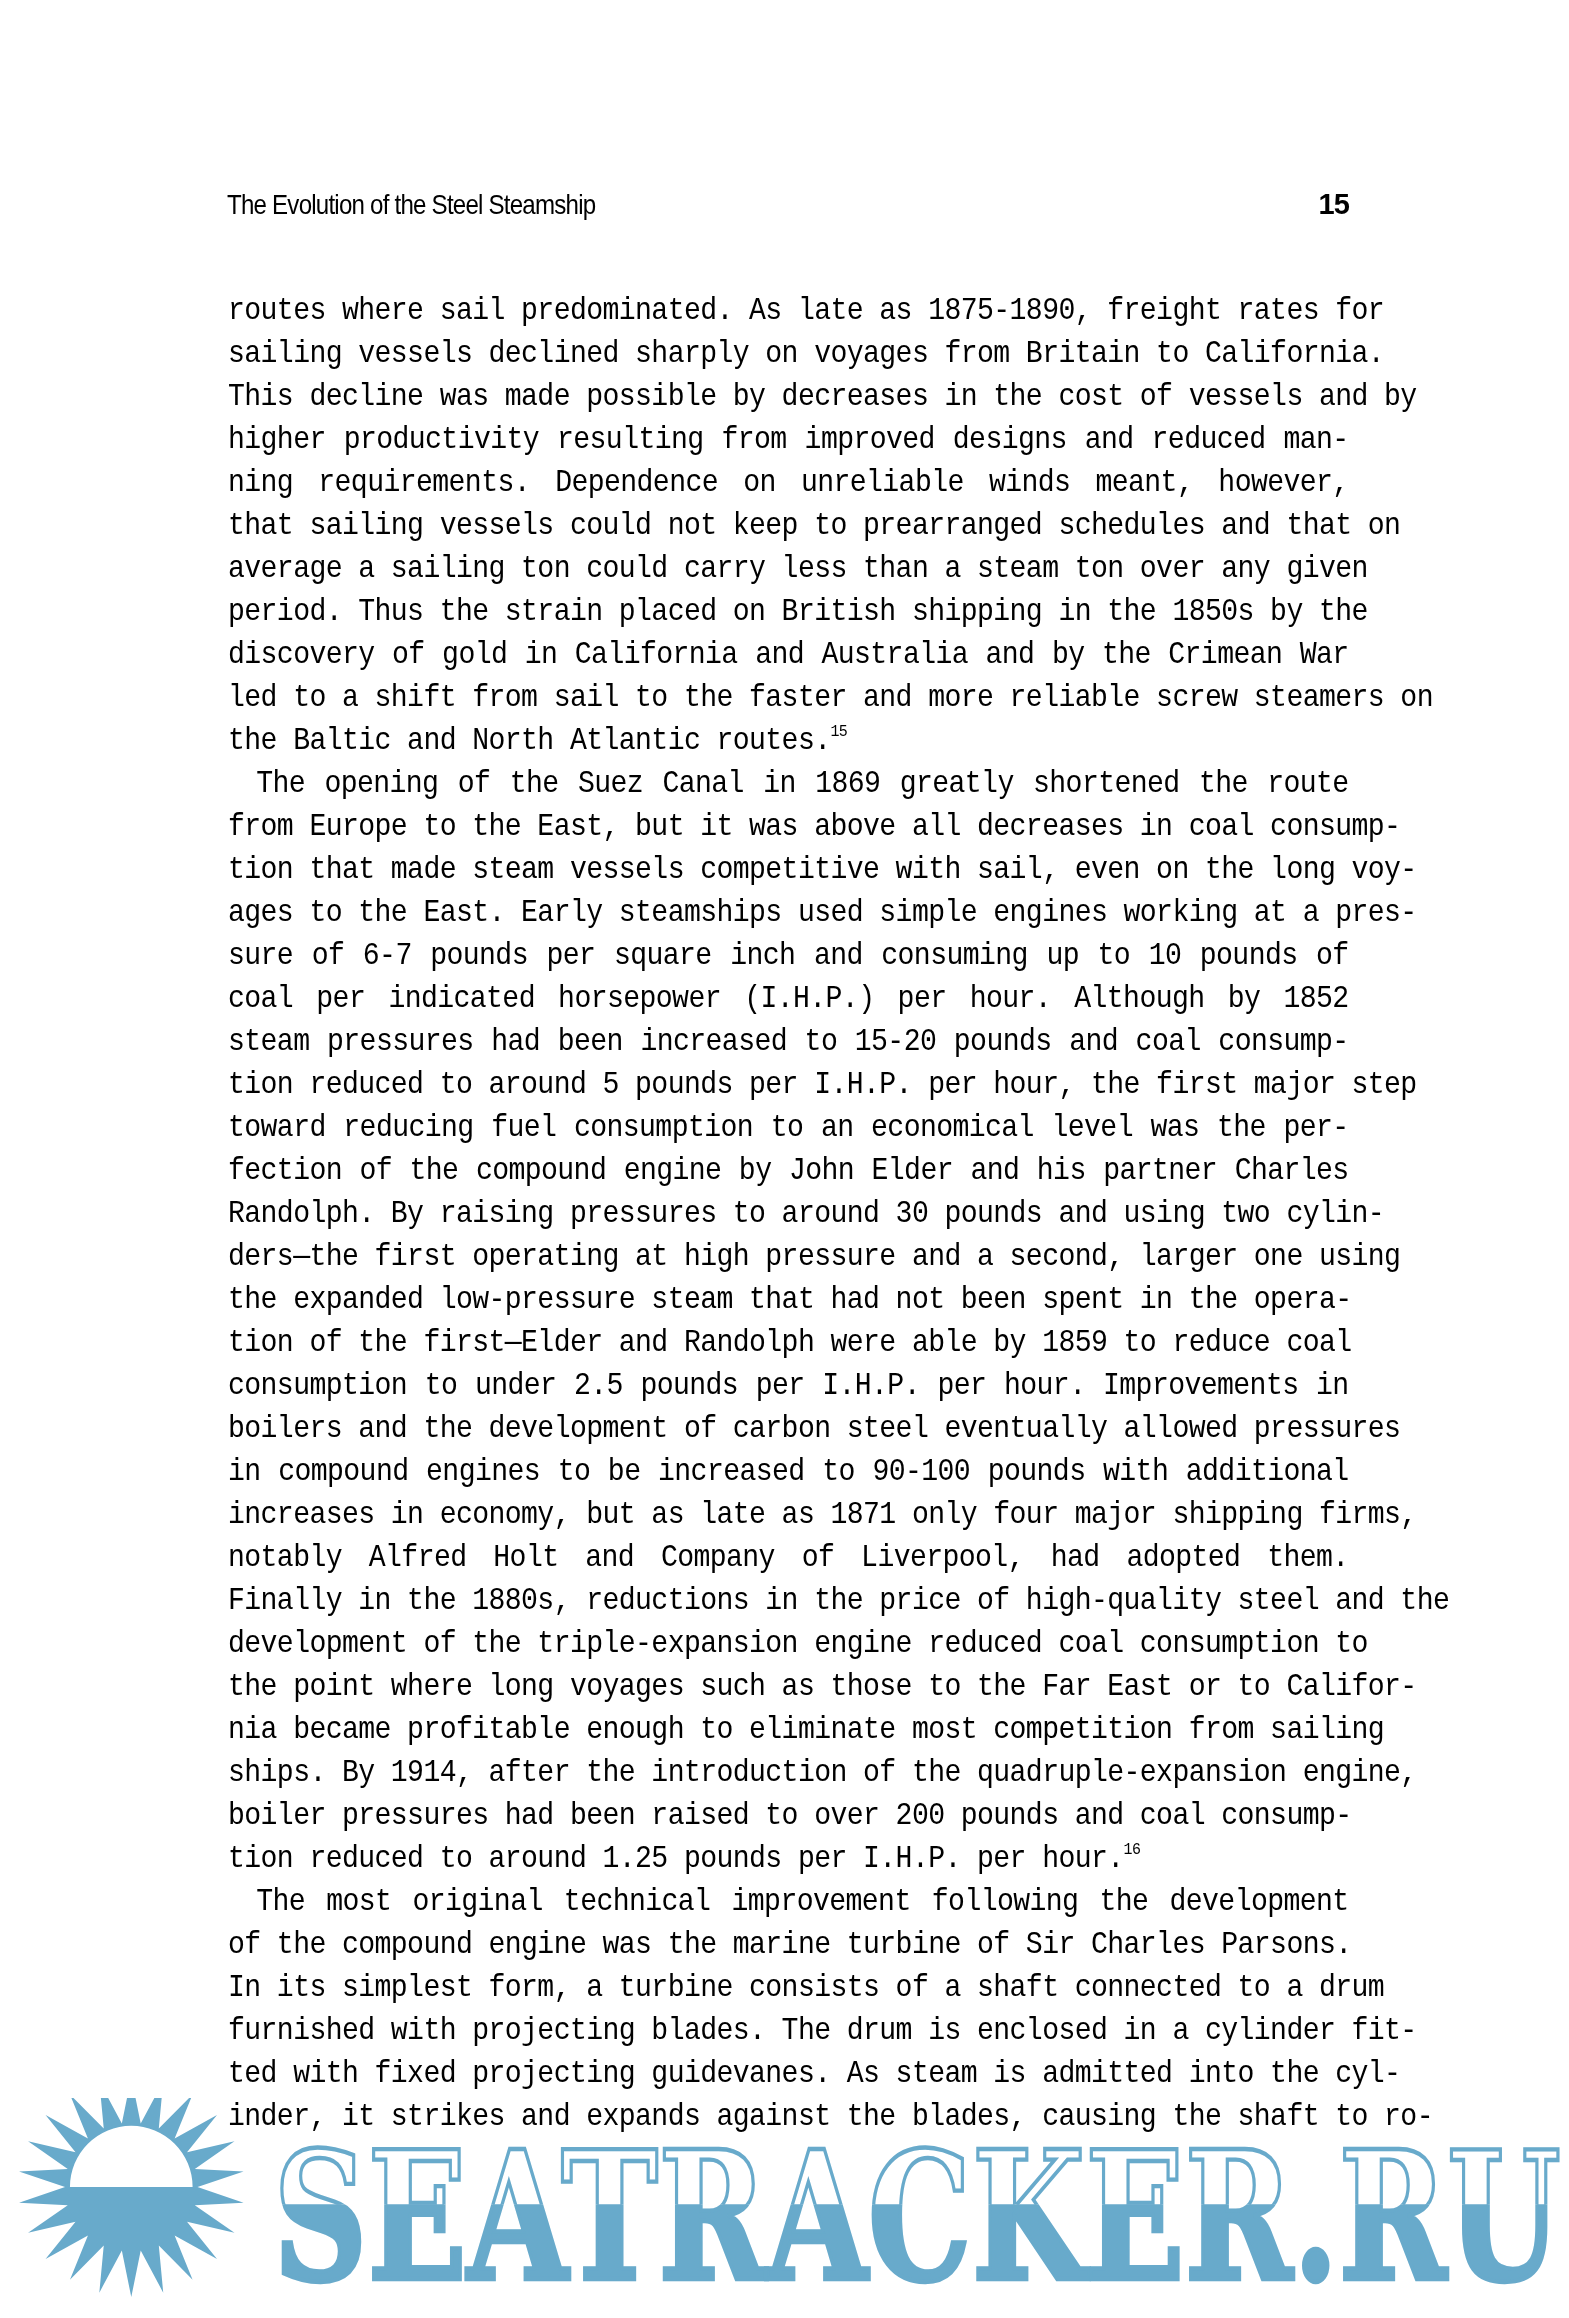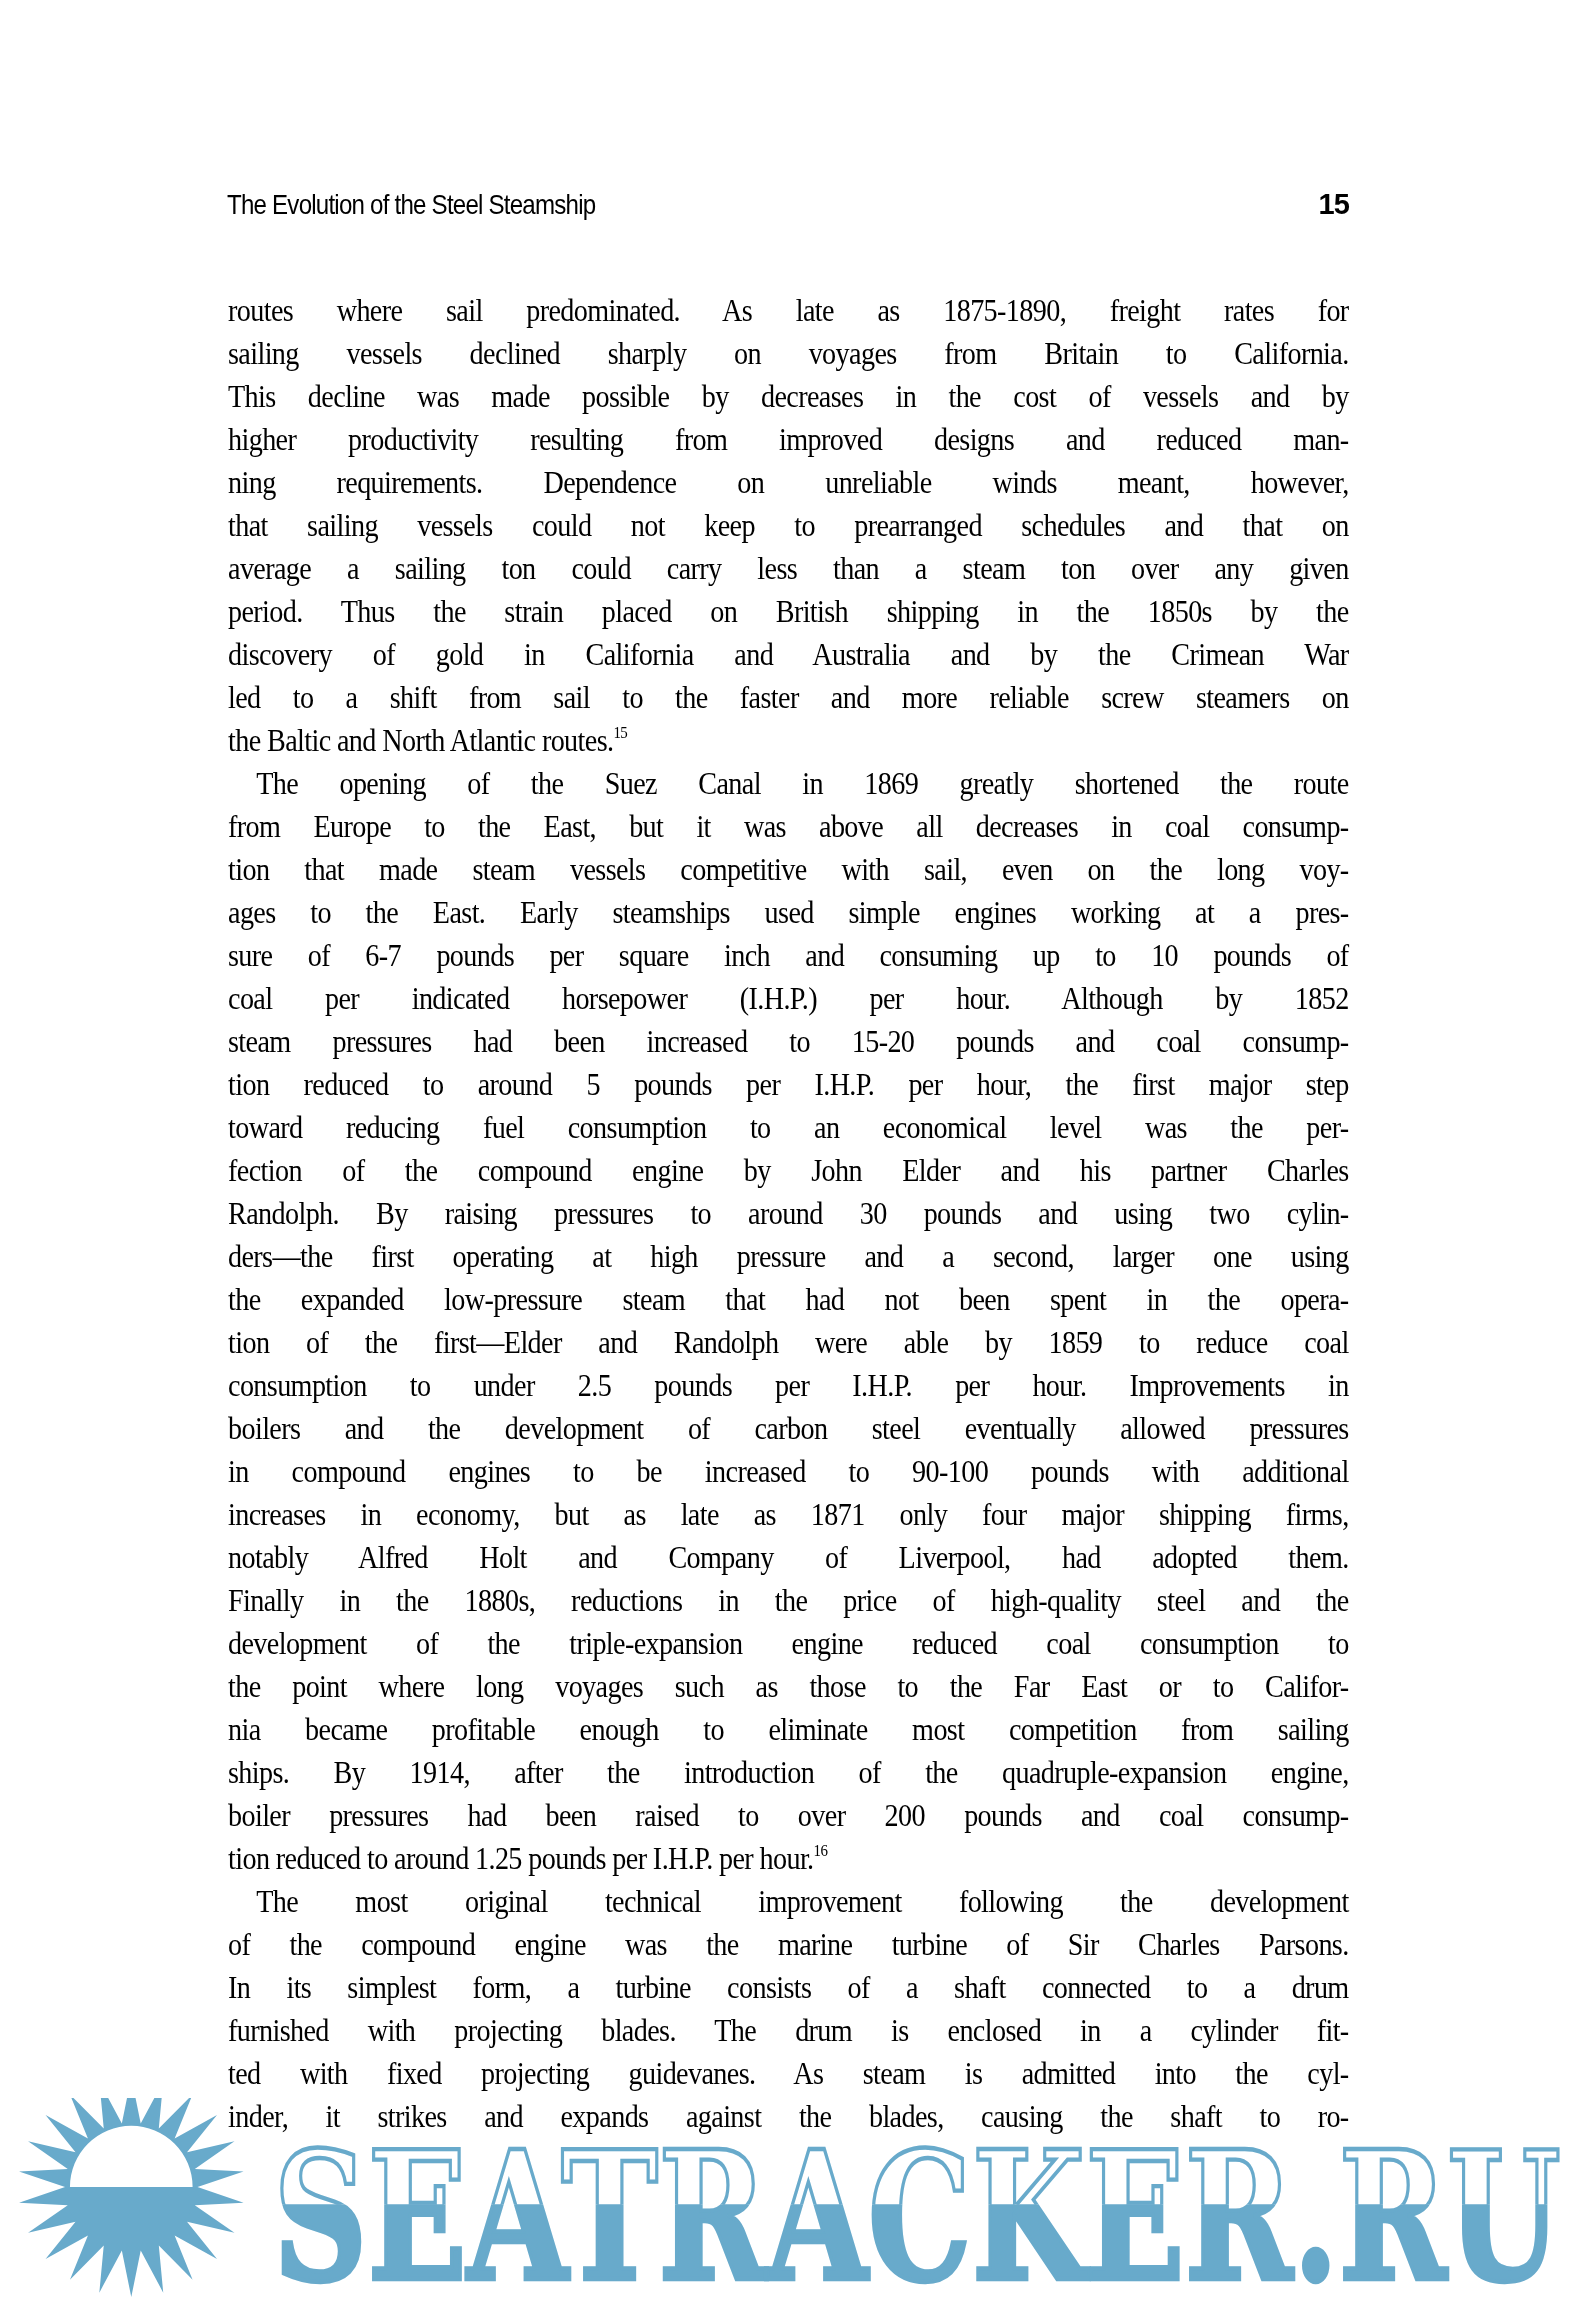--- a/index.html
+++ b/index.html
@@ -37,21 +37,21 @@
       right: 0;
       top: -1.2px;
       font-weight: bold;
       font-size: 29px;
     }
     .body-text {
       position: absolute;
       left: 228px;
       top: 289px;
       width: 1121px;
-      font-family: Liberation Serif, serif;
+      font-family: Liberation Mono, monospace;
       font-size: 32px;
       line-height: 43px;
       letter-spacing: -0.7px;
     }
     .line {
       display: block;
       white-space: nowrap;
       text-align: justify;
       text-align-last: justify;
       height: 43px;

